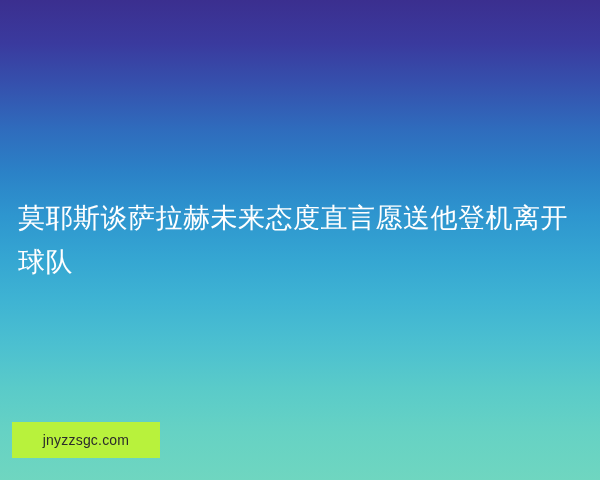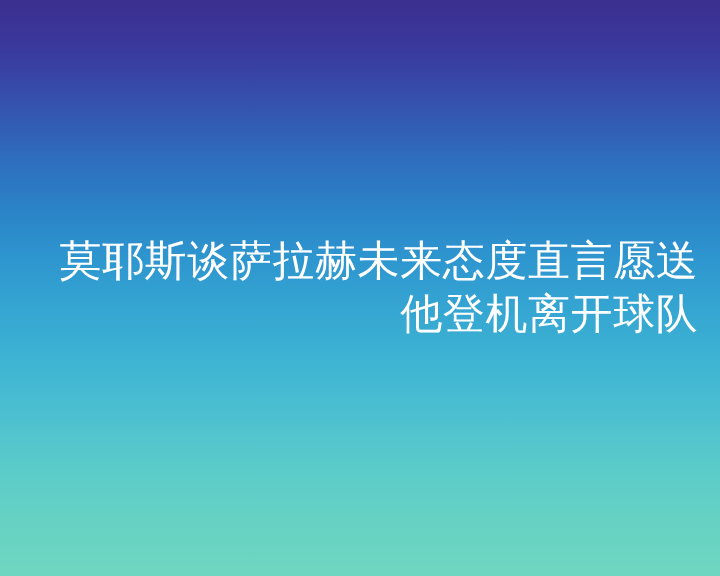--- a/index.html
+++ b/index.html
@@ -29,23 +29,23 @@
         #5acbc9 81%,
         #66d2c4 90%,
         #6fd6c0 100%);
     overflow: hidden;
   }
   #headline {
     position: absolute;
     left: 0;
     right: 0;
     top: 196px;
-    text-align: right;
+    text-align: left;
     color: #ffffff;
-    font-size: 35px;
+    font-size: 27px;
     line-height: 44px;
     font-weight: 400;
     letter-spacing: 0.5px;
     padding: 0 18px;
     box-sizing: border-box;
   }
   #watermark {
     position: absolute;
     left: 12px;
     bottom: 22px;
@@ -60,13 +60,16 @@
     color: #2b2b2b;
     font-size: 14px;
     letter-spacing: 0.2px;
   }
 </style>
 </head>
 <body>
 
 <div id="banner">
   <div id="headline">莫耶斯谈萨拉赫未来态度直言愿送他登机离开球队</div>
+  <div id="watermark">
+    <span id="watermark-text">jnyzzsgc.com</span>
+  </div>
 </div>
 
 </body></html>

